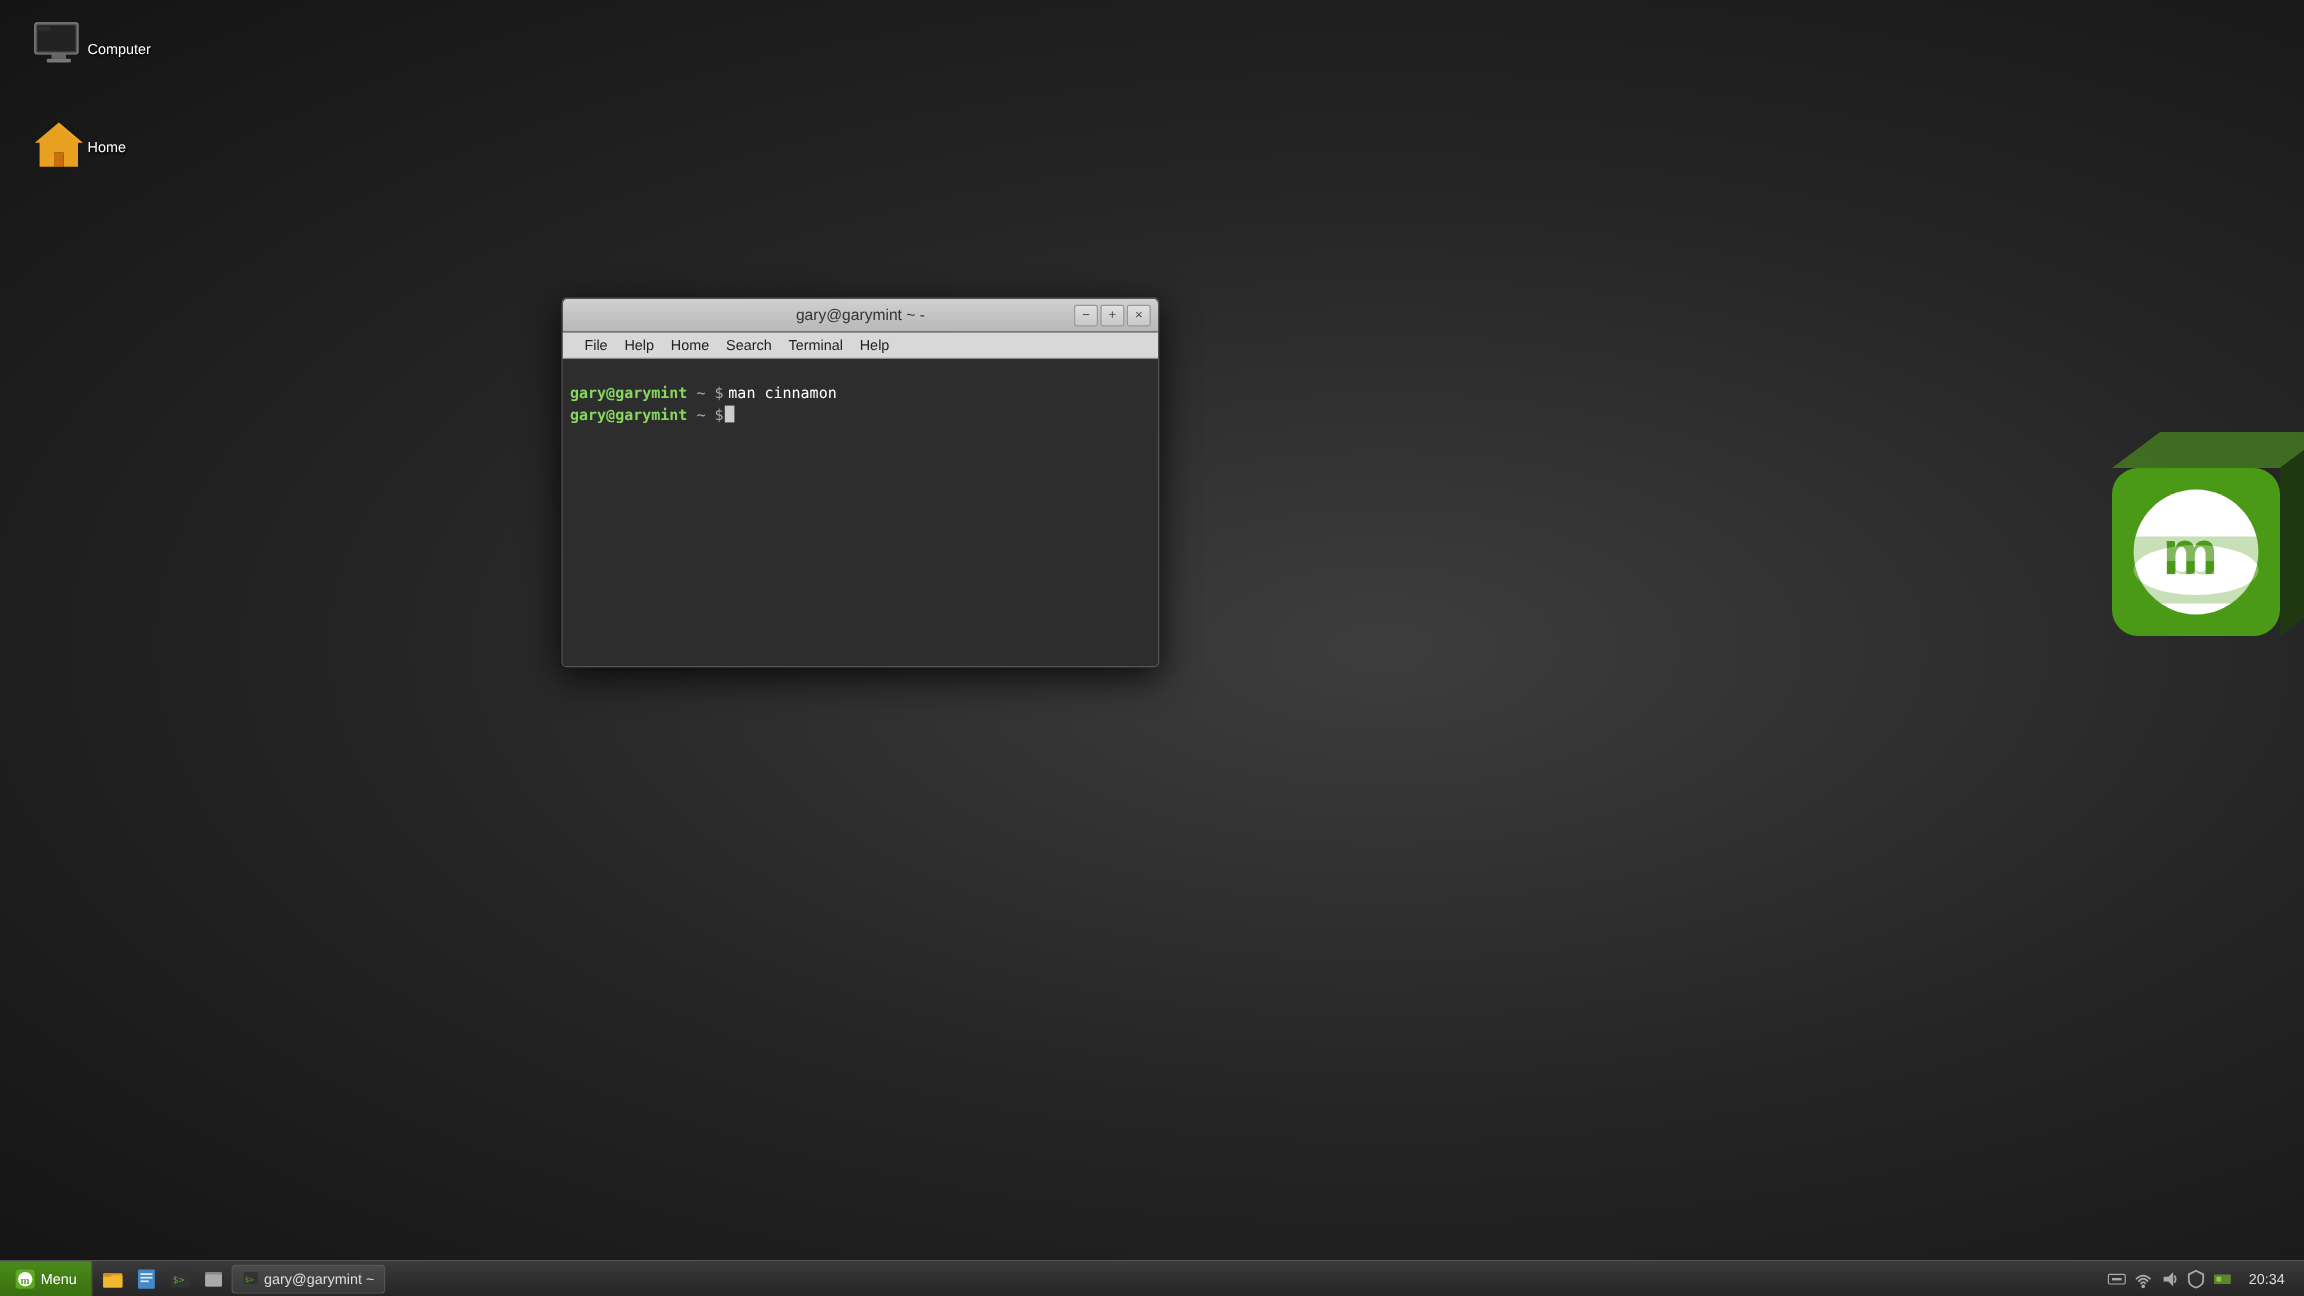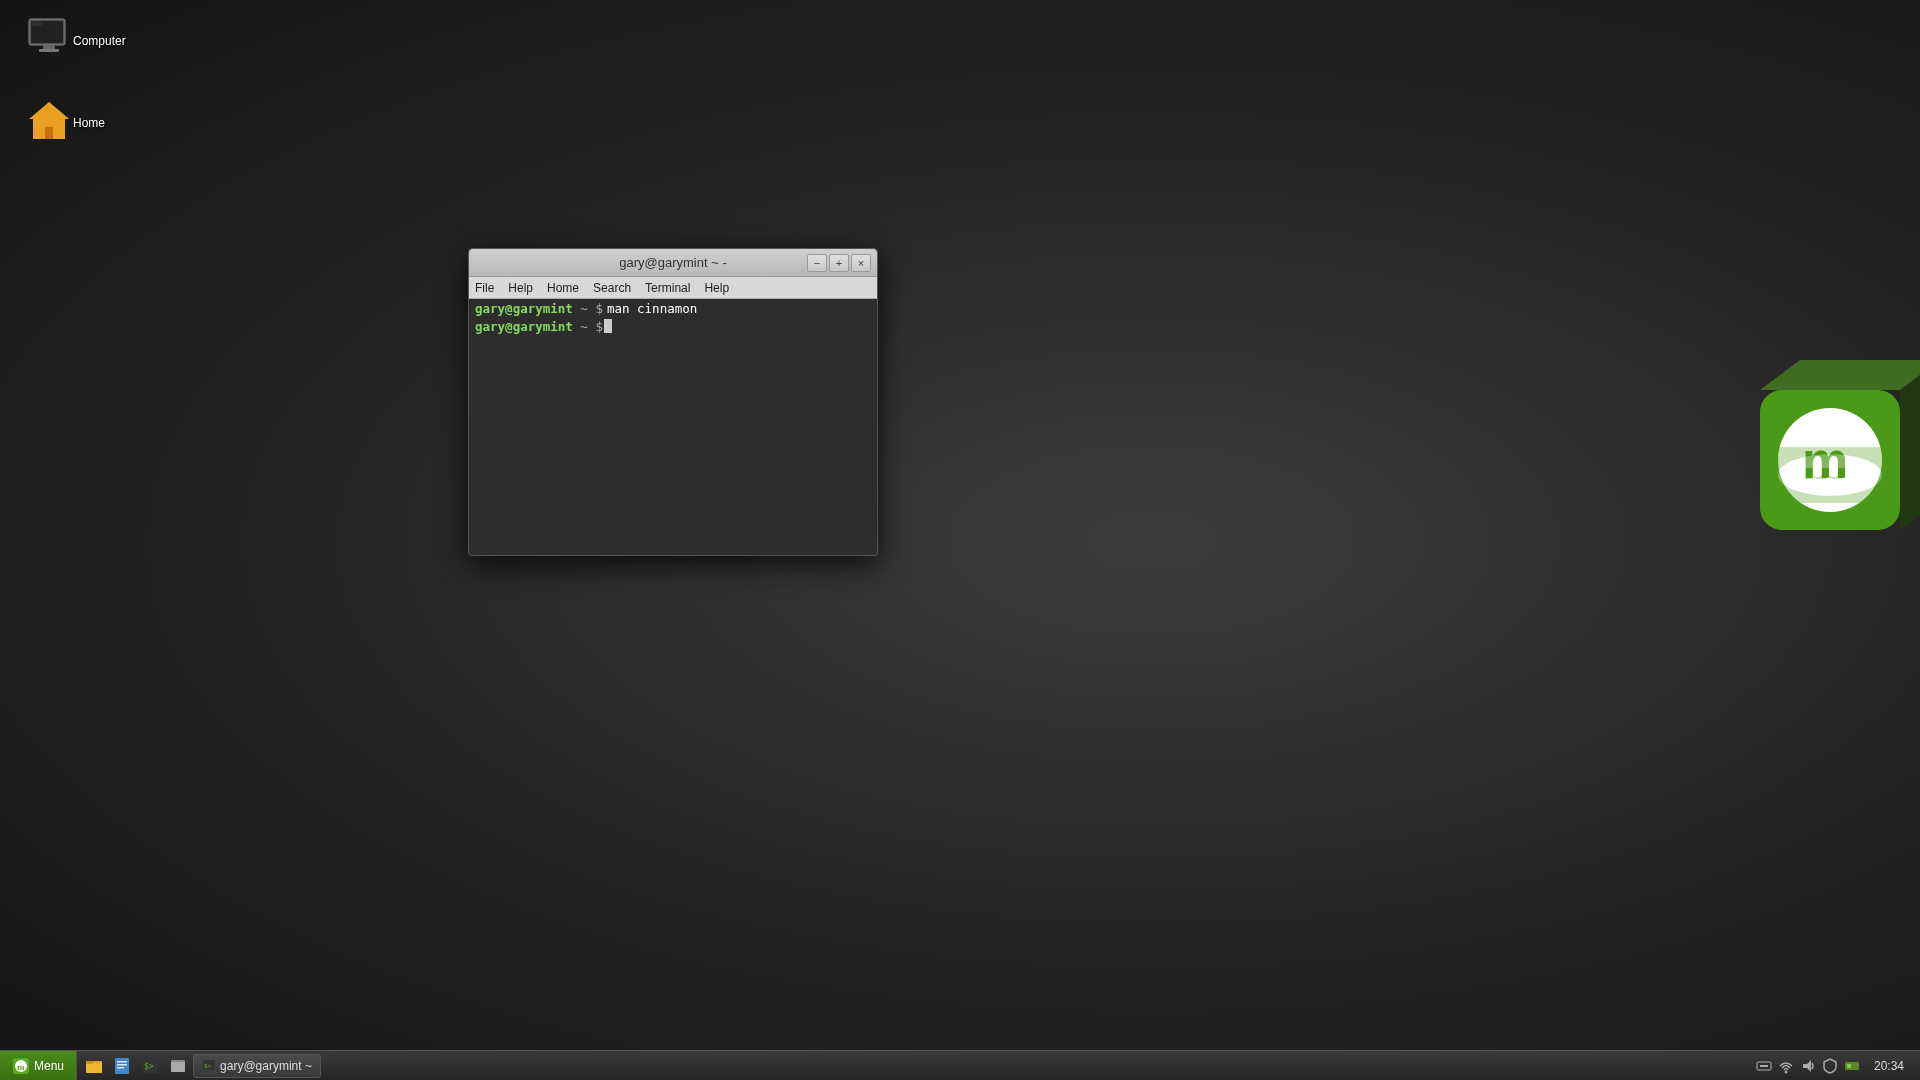--- a/index.html
+++ b/index.html
@@ -52,21 +52,21 @@
       font-size: 12px;
       text-align: center;
       text-shadow: 1px 1px 2px black;
     }
 
     
     .terminal-window {
       position: absolute;
       top: 248px;
       left: 468px;
-      width: 410px;
+      width: 498px;
       height: 308px;
       border-radius: 4px;
       box-shadow: 0 8px 30px rgba(0,0,0,0.8);
       display: flex;
       flex-direction: column;
       border: 1px solid #555;
     }
 
     .terminal-titlebar {
       background: linear-gradient(to bottom, #d0d0d0, #b8b8b8);
@@ -106,37 +106,37 @@
       justify-content: center;
       font-size: 11px;
       color: #444;
     }
 
     .terminal-menubar {
       background: #d8d8d8;
       height: 22px;
       display: flex;
       align-items: center;
-      padding: 0 0;
+      padding: 0 12px;
       gap: 2px;
       border-bottom: 1px solid #aaa;
     }
 
     .terminal-menu-item {
       font-size: 12px;
       color: #222;
       padding: 2px 6px;
       cursor: pointer;
       border-radius: 2px;
     }
 
     .terminal-body {
       background: #2d2d2d;
       flex: 1;
-      padding: 1px 6px;
+      padding: 20px 6px;
       font-family: 'DejaVu Sans Mono', 'Courier New', monospace;
       font-size: 12.5px;
       overflow: hidden;
       border-radius: 0 0 4px 4px;
     }
 
     .terminal-line {
       display: flex;
       align-items: center;
       line-height: 1.4;

